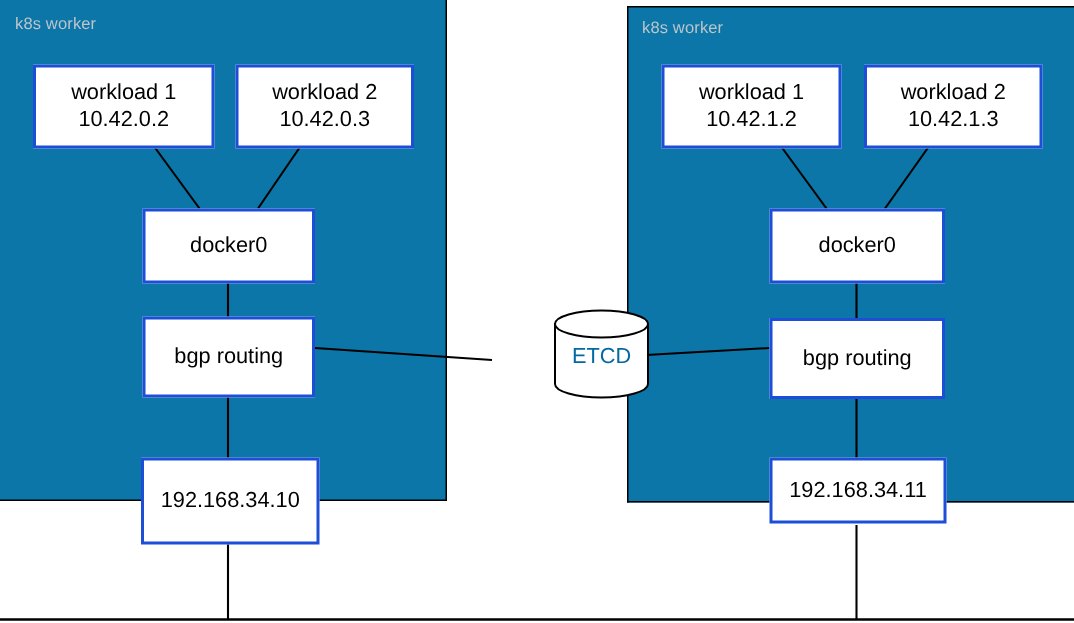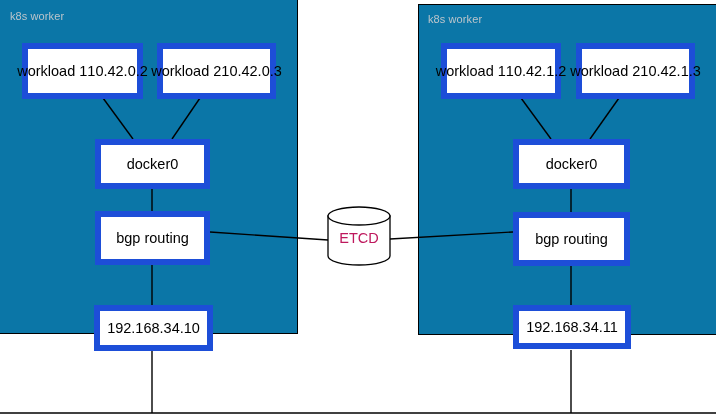--- a/index.html
+++ b/index.html
@@ -32,42 +32,44 @@
     position: absolute;
     color: #bcc5cb;
     font-size: 11px;
     line-height: 15px;
     white-space: nowrap;
     letter-spacing: 0.1px;
   }
   .node-box {
     position: absolute;
     background: #ffffff;
-    border: 6px solid #1d4ed8;
+    border: 2px solid #1d4ed8;
     box-sizing: border-box;
     display: flex;
+    flex-direction: column;
     align-items: center;
     justify-content: center;
     font-size: 14.5px;
     line-height: 18px;
     color: #000000;
     text-align: center;
     white-space: nowrap;
   }
   .node-box .ln {
     display: block;
   }
   .etcd {
     position: absolute;
     display: flex;
     align-items: center;
     justify-content: center;
     font-size: 14.5px;
-    color: #be185d;
+    color: #0369a1;
     white-space: nowrap;
+    margin-left: 42px;
   }
   .etcd .etcd-label {
     position: relative;
     z-index: 2;
     padding-top: 4px;
   }
   .etcd svg {
     position: absolute;
     left: 0;
     top: 0;
@@ -130,21 +132,21 @@
   </div>
 
   <div class="node-box" style="left:95px; top:139px; width:115px; height:50px;">
     <span class="ln">docker0</span>
   </div>
 
   <div class="node-box" style="left:95px; top:211px; width:115px; height:54px;">
     <span class="ln">bgp routing</span>
   </div>
 
-  <div class="node-box" style="left:94px; top:305px; width:119px; height:46px;">
+  <div class="node-box" style="left:94px; top:305px; width:119px; height:58px;">
     <span class="ln">192.168.34.10</span>
   </div>
 
   <div class="node-box" style="left:441px; top:43px; width:120px; height:56px;">
     <span class="ln">workload 1</span>
     <span class="ln">10.42.1.2</span>
   </div>
 
   <div class="node-box" style="left:576px; top:43px; width:119px; height:56px;">
     <span class="ln">workload 2</span>

